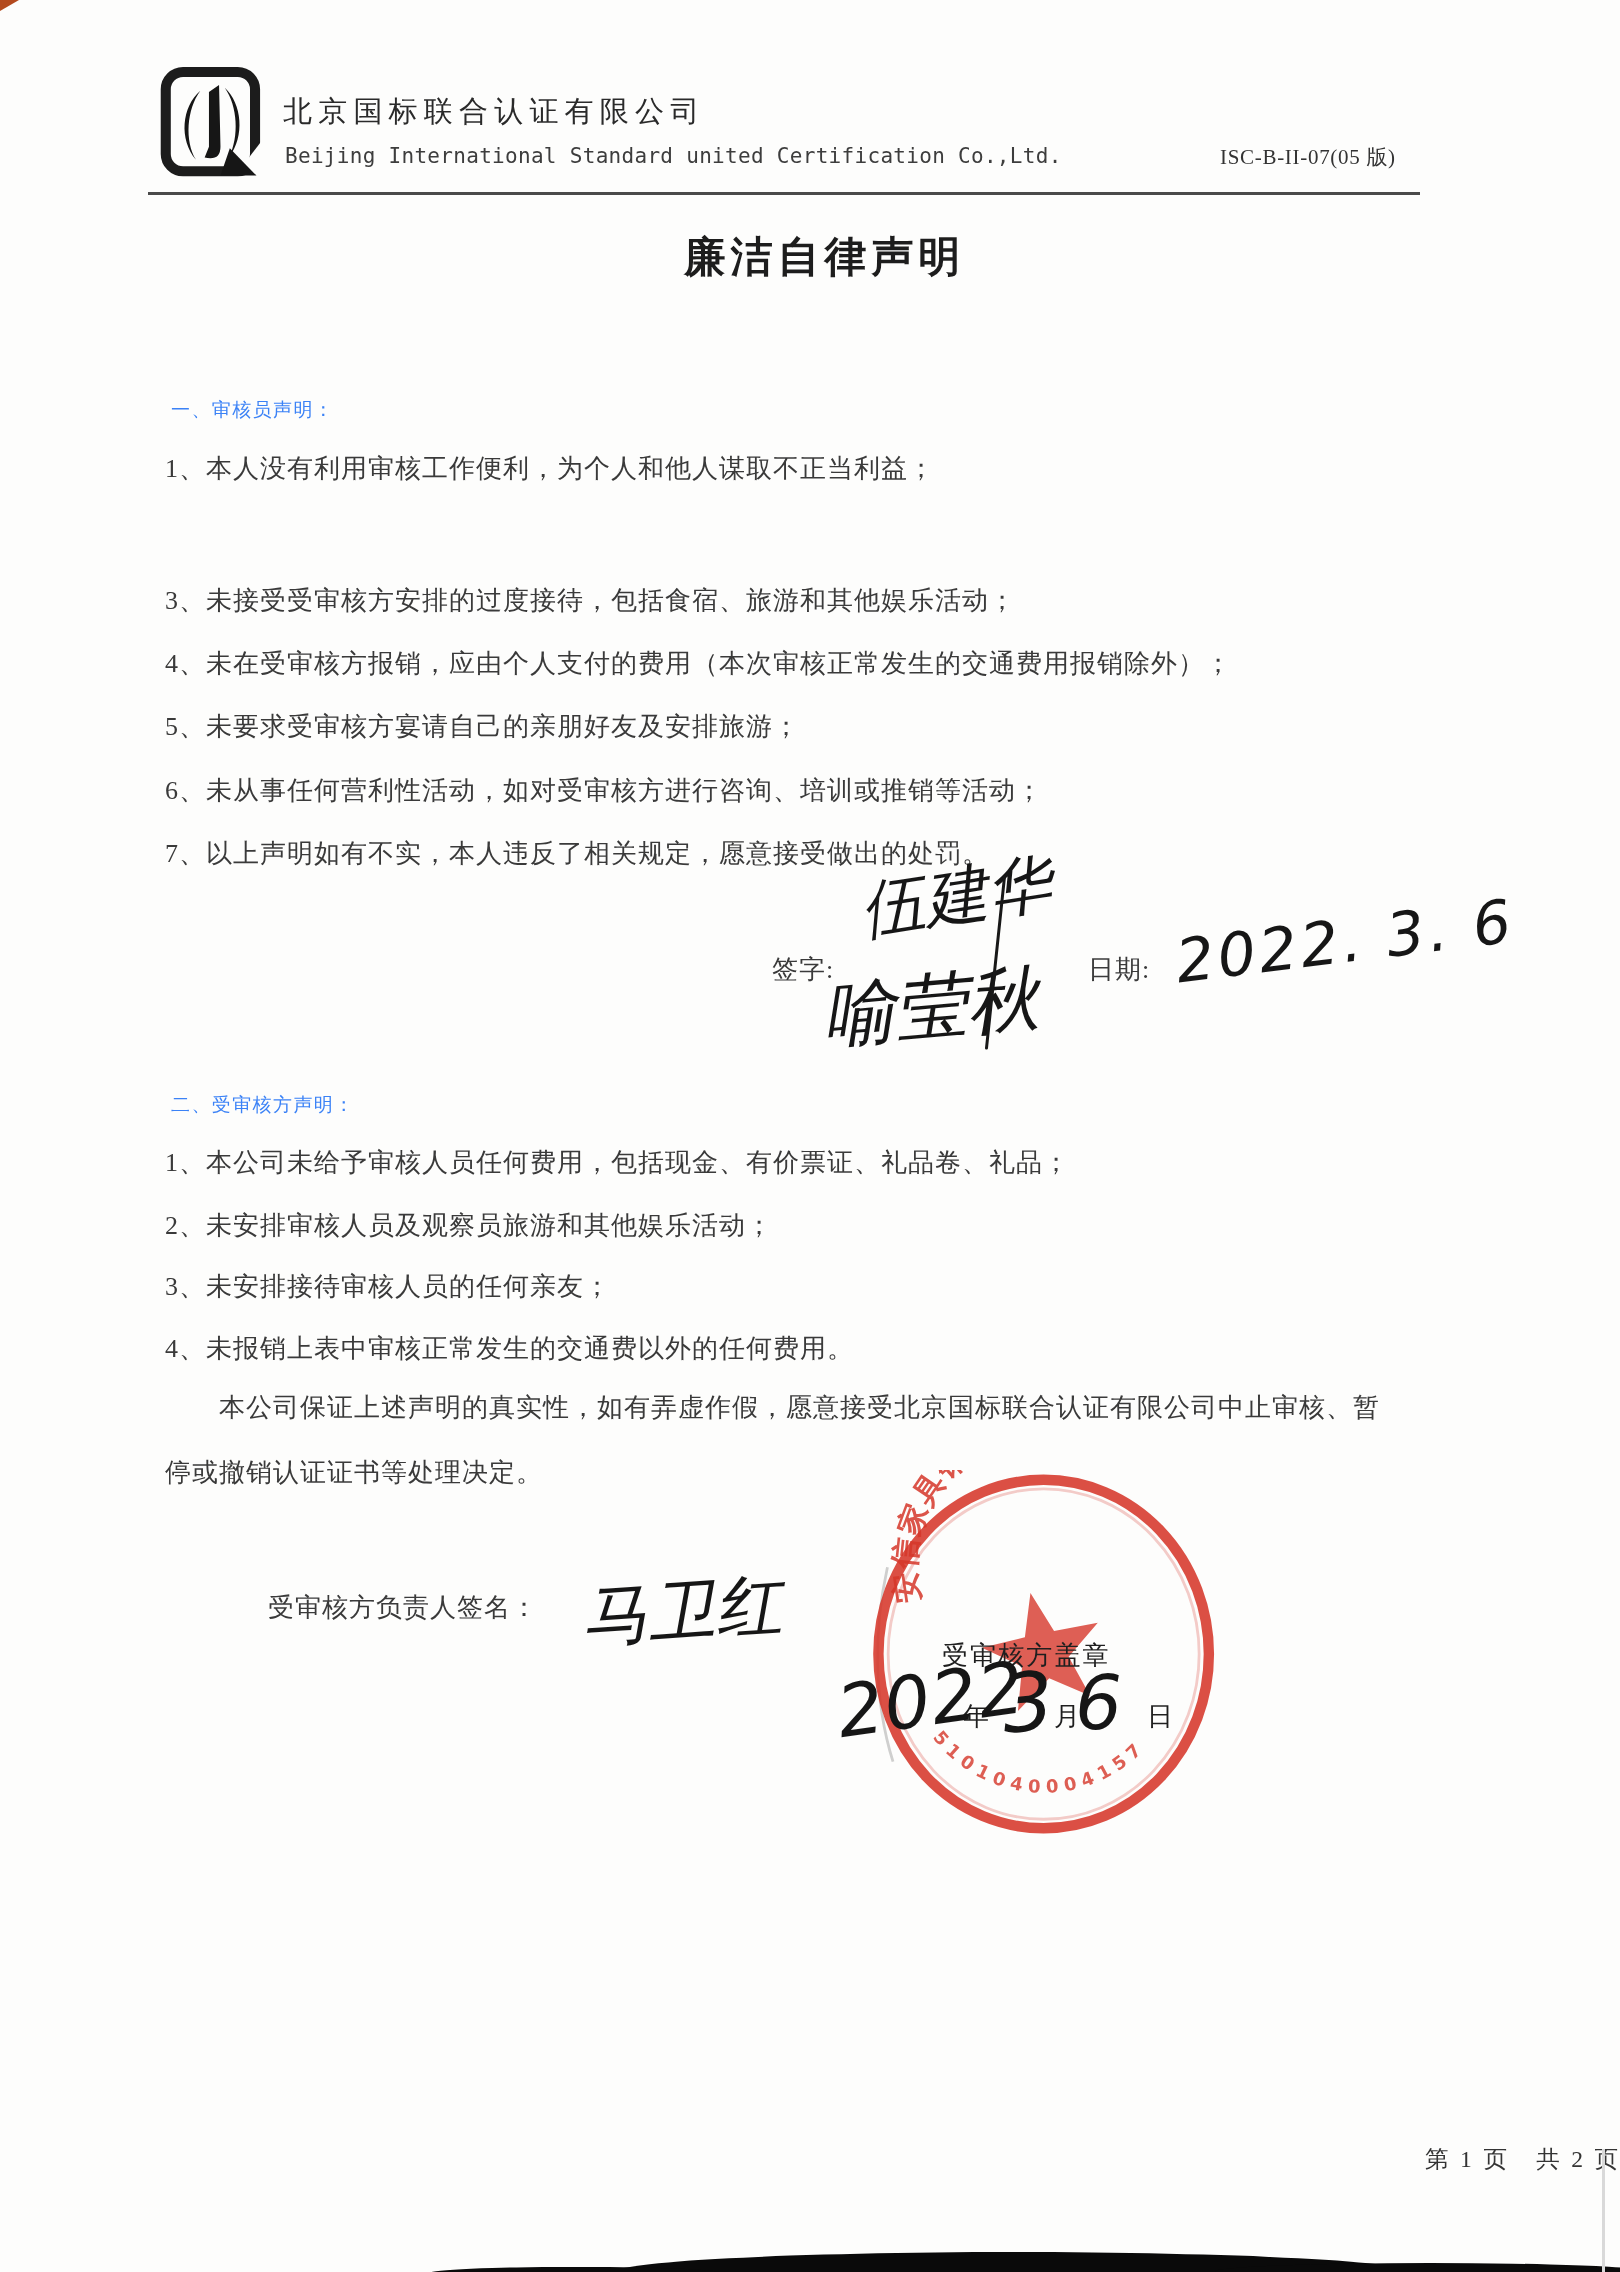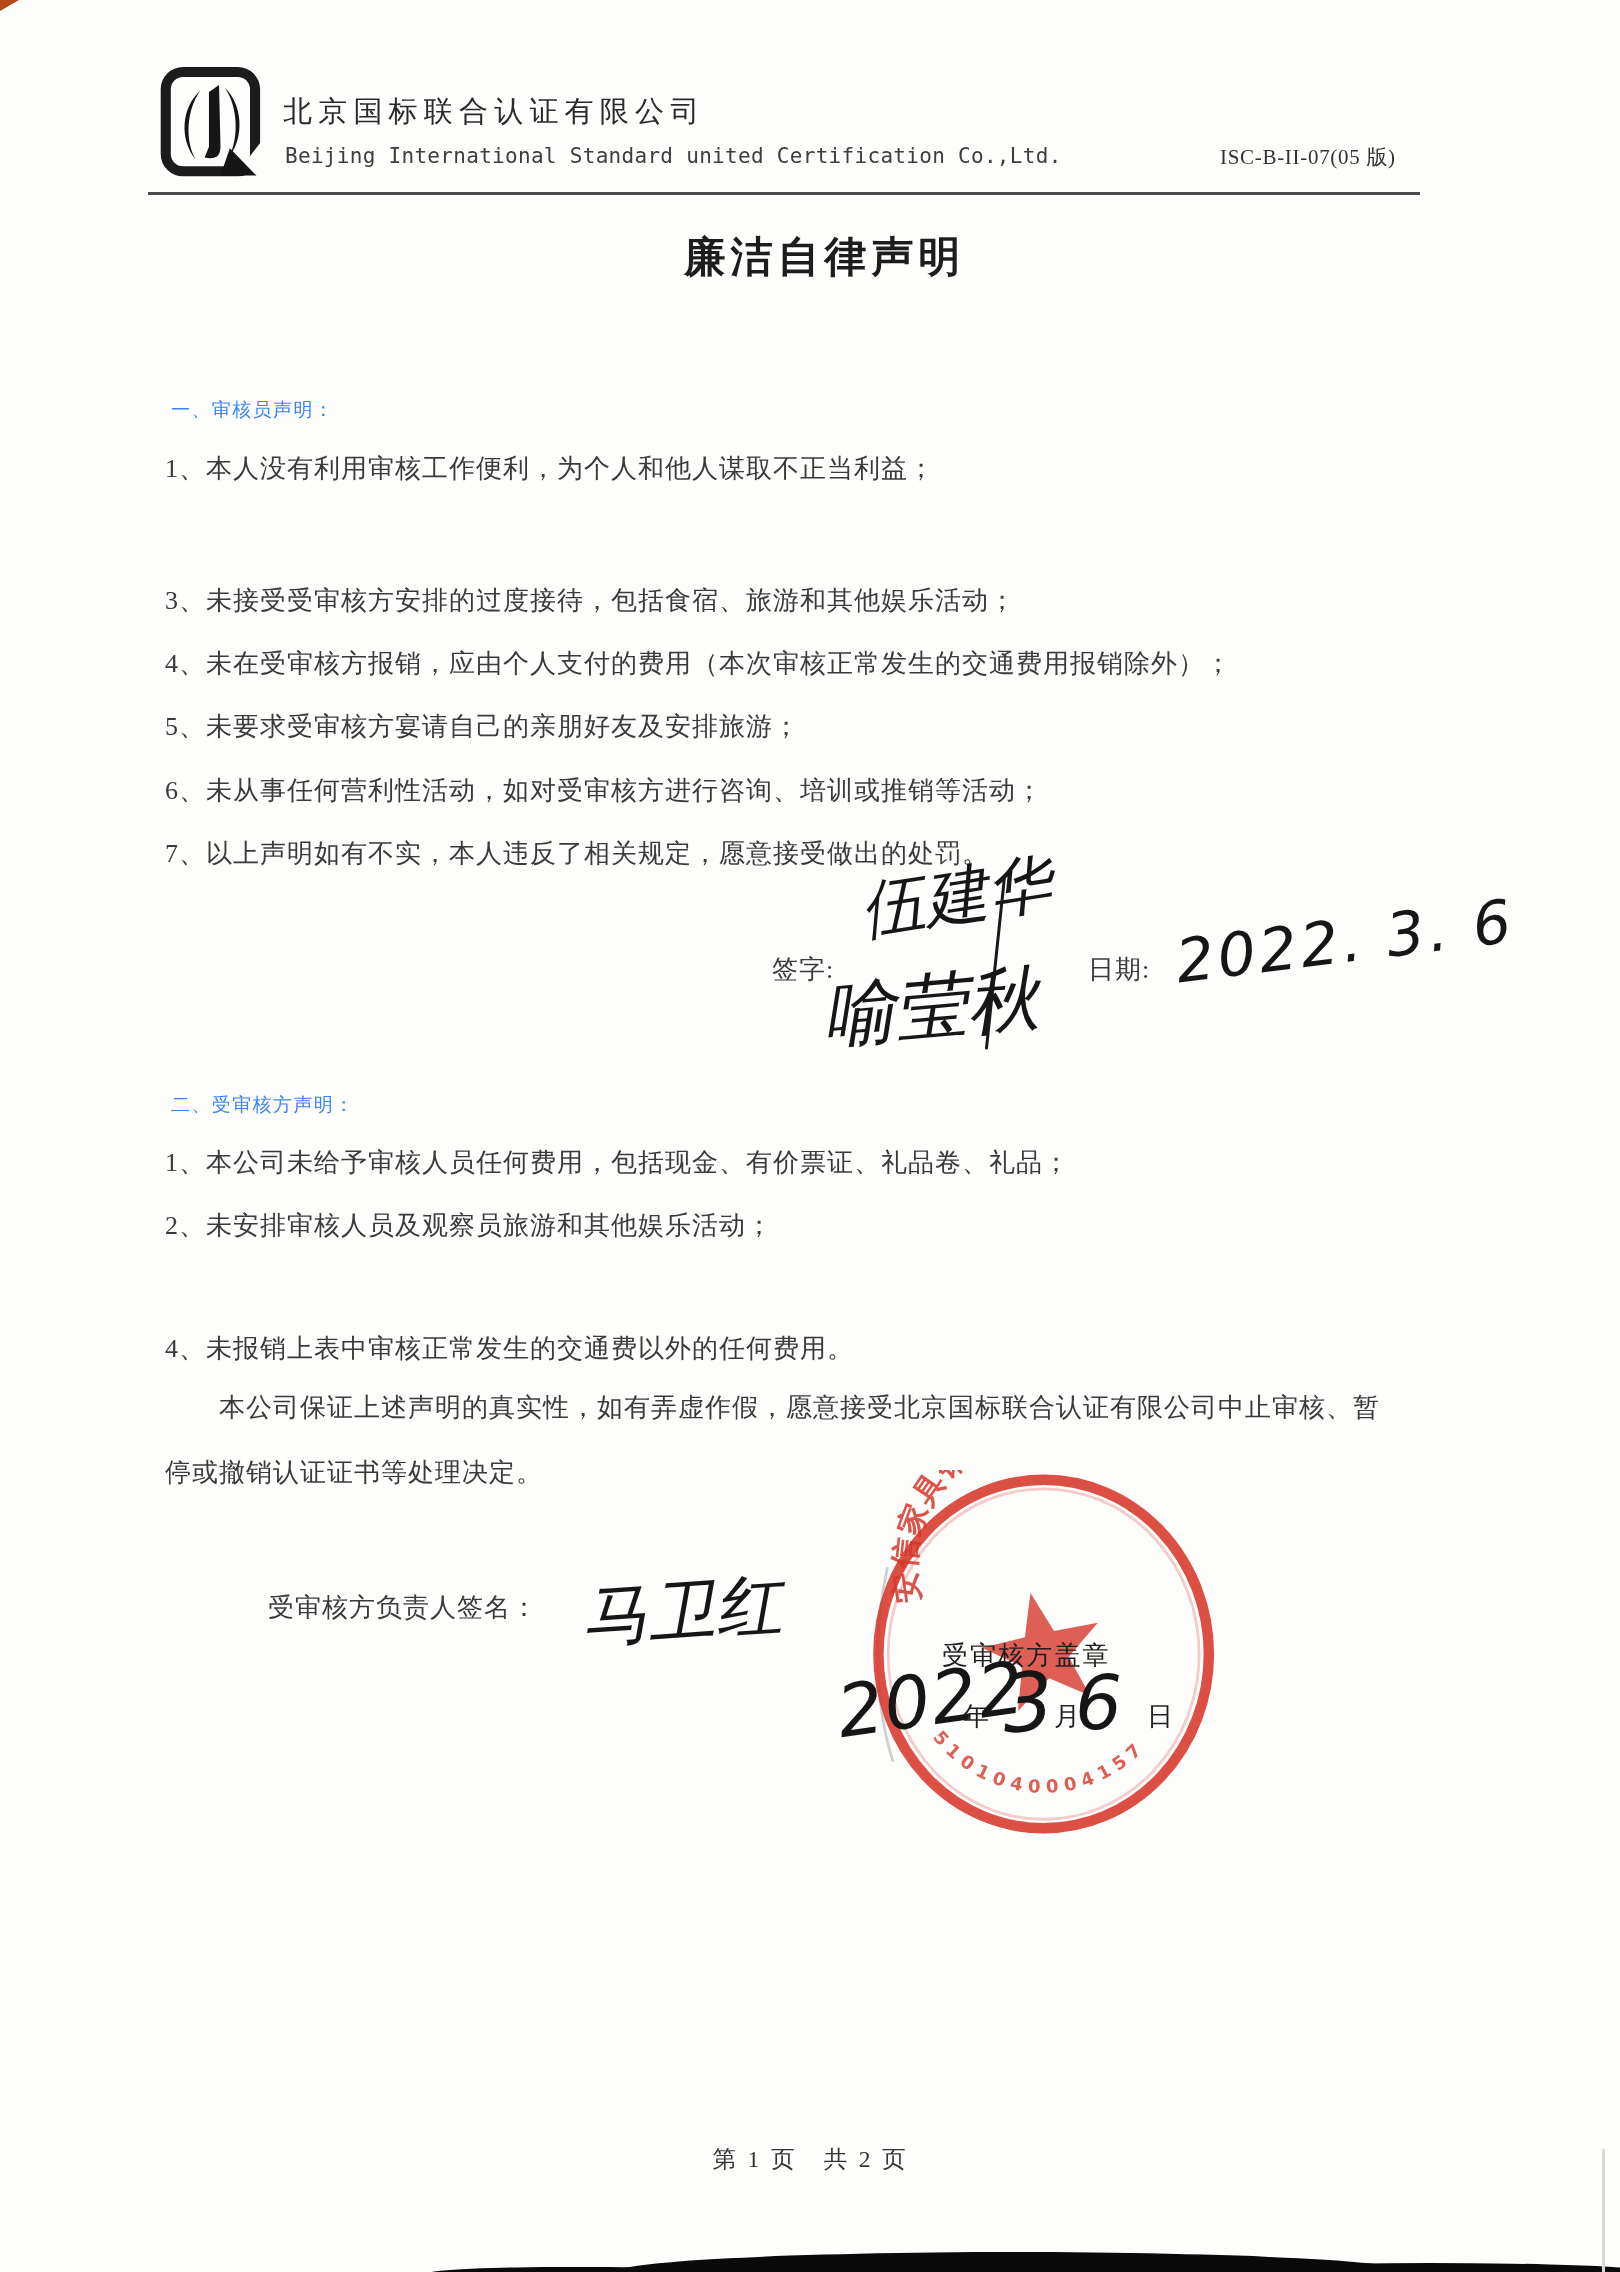--- a/index.html
+++ b/index.html
@@ -15,21 +15,21 @@
   .company-en{font-size:21px;letter-spacing:0.3px;color:#3d3d3d;font-family:"DejaVu Sans Mono",monospace;}
   .doc-code{font-size:21px;color:#333;font-family:"Liberation Serif",serif;letter-spacing:0.7px;}
   .doc-title{left:0;right:0;text-align:center;top:229px;font-size:42px;font-weight:700;
     letter-spacing:4.9px;color:#1d1d1d;font-family:"Liberation Sans",sans-serif;padding-left:28px;}
   .hrule{left:148px;top:192px;width:1272px;height:2.8px;background:#4a4a4a;}
   .hand{font-family:"DejaVu Sans",sans-serif;font-style:italic;color:#161616;transform-origin:left top;}
   .corner-mark{left:0;top:0;width:0;height:0;border-top:11px solid #b34a1e;border-right:19.4px solid transparent;}
   .blob{position:absolute;background:#0a0a0a;border-radius:50%;}
   .edge-line{left:1602px;top:2149px;width:2.8px;height:124px;background:#d9d9d9;}
   .seal-label{font-size:26px;letter-spacing:2.1px;color:#1f1f1f;z-index:5;}
-  .footer-text{left:0;right:0;text-align:center;top:2143px;font-size:23.6px;letter-spacing:2.8px;color:#343434;}
+  .footer-text{left:0;right:0;text-align:right;top:2143px;font-size:23.6px;letter-spacing:2.8px;color:#343434;}
   svg{display:block;}
 </style>
 </head>
 <body>
 
 <div class="page">
 
   <div class="abs corner-mark"></div>
 
   <div class="abs" style="left:160px;top:66px;width:108px;height:117px;">
@@ -64,20 +64,21 @@
 
   <div class="abs hand" style="left:854px;top:869px;font-size:64px;transform:rotate(-9deg);z-index:6;">伍建华</div>
   <div class="abs hand" style="left:819px;top:969px;font-size:72px;transform:rotate(-5deg);z-index:6;">喻莹秋</div>
   <div class="abs" style="left:994px;top:875px;width:2.8px;height:175px;background:#181818;transform:rotate(6deg);border-radius:1.4px;z-index:6;"></div>
   <div class="abs hand" style="left:1172px;top:927px;font-size:60px;letter-spacing:3.5px;transform:rotate(-7deg);z-index:6;">2022. 3. 6</div>
 
   <div class="abs heading" style="left:171px;top:1084px;">二、受审核方声明：</div>
 
   <div class="abs body-text" style="left:165px;top:1145px;">1、本公司未给予审核人员任何费用，包括现金、有价票证、礼品卷、礼品；</div>
   <div class="abs body-text" style="left:165px;top:1208px;">2、未安排审核人员及观察员旅游和其他娱乐活动；</div>
+  <div class="abs body-text" style="left:165px;top:1269px;">3、未安排接待审核人员的任何亲友；</div>
   <div class="abs body-text" style="left:165px;top:1331px;">4、未报销上表中审核正常发生的交通费以外的任何费用。</div>
 
   <div class="abs body-text" style="left:219px;top:1390px;">本公司保证上述声明的真实性，如有弄虚作假，愿意接受北京国标联合认证有限公司中止审核、暂</div>
   <div class="abs body-text" style="left:165px;top:1455px;">停或撤销认证证书等处理决定。</div>
 
   <div class="abs body-text" style="left:268px;top:1590px;">受审核方负责人签名：</div>
   <div class="abs hand" style="left:578px;top:1573px;font-size:67px;transform:rotate(-4deg);z-index:6;">马卫红</div>
 
   <div class="abs" style="left:868px;top:1470px;width:361px;height:375px;z-index:1;">
     <svg width="361" height="375" viewBox="0 0 520 540">

